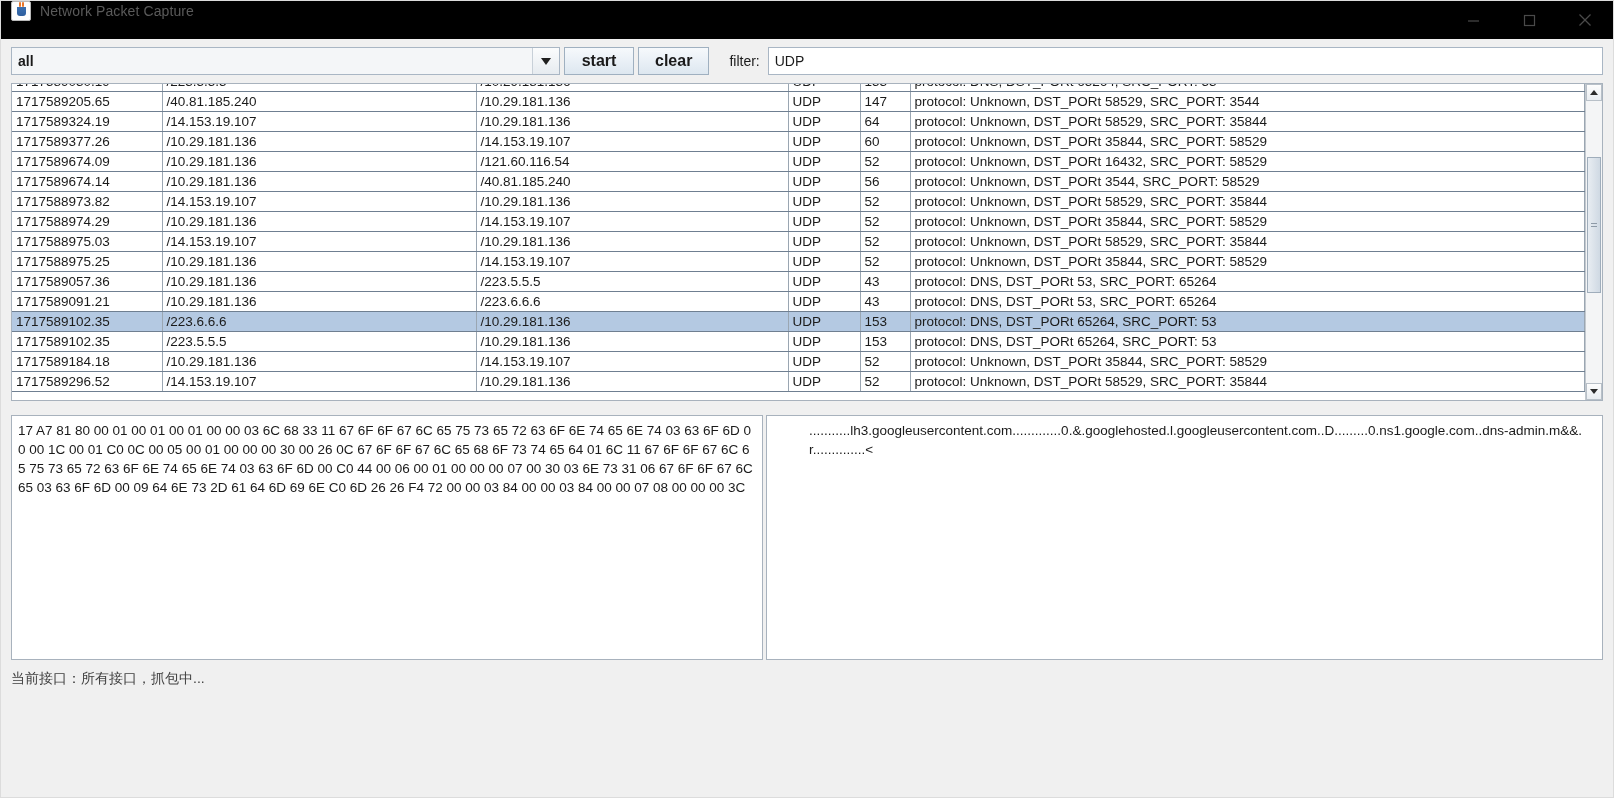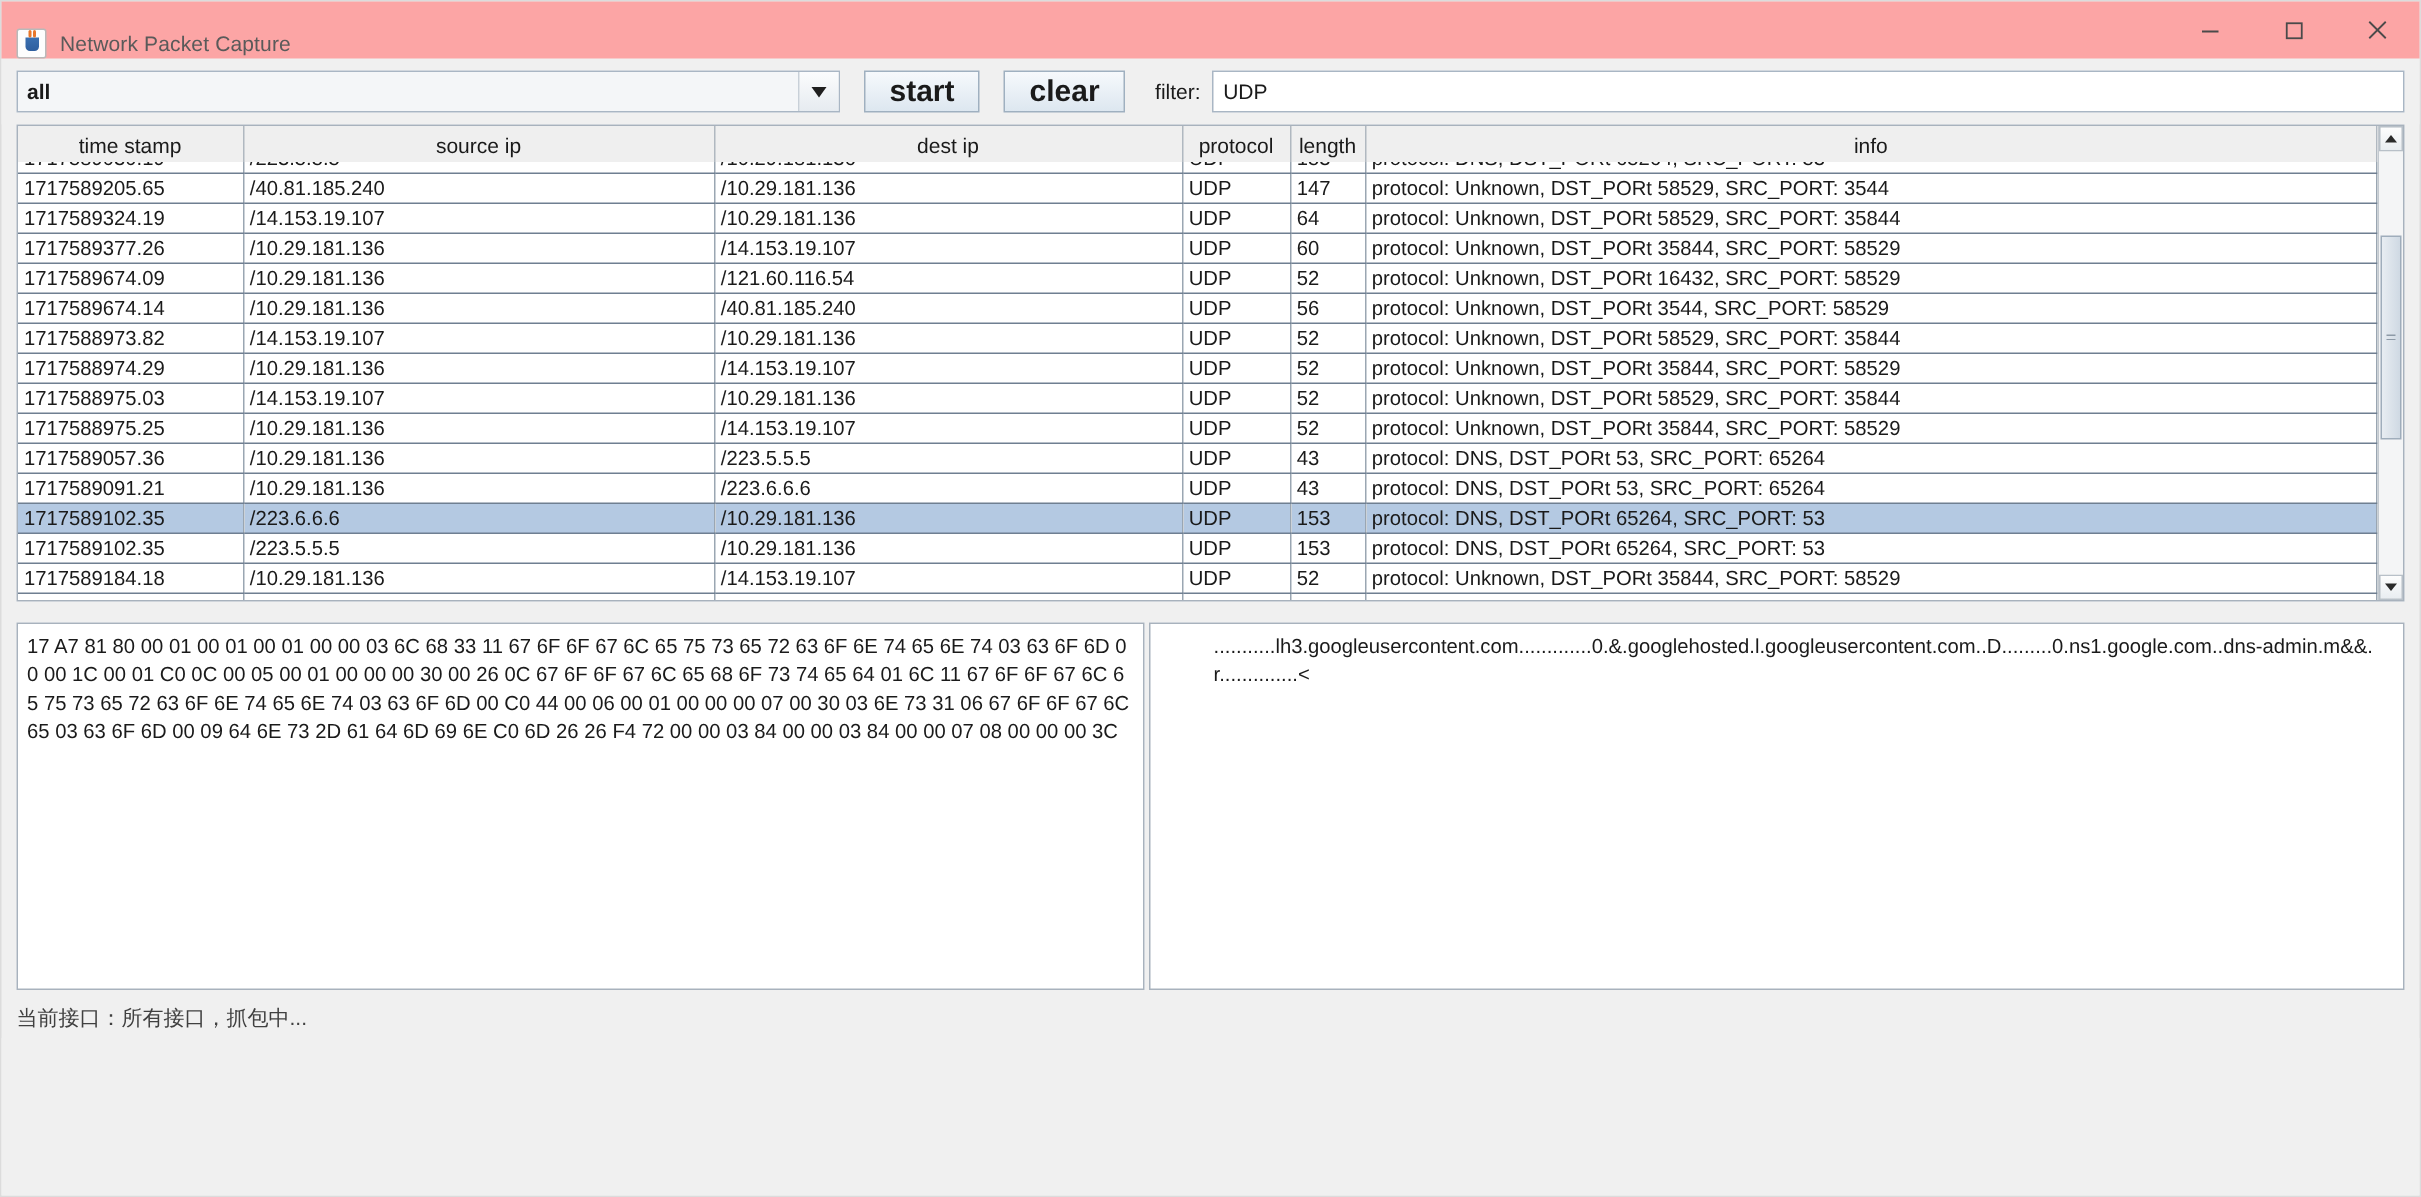--- a/index.html
+++ b/index.html
@@ -13,22 +13,22 @@
     width: 1614px; height: 798px;
     background: #f0f0f0;
     display: flex; flex-direction: column;
     box-sizing: border-box;
     border: 1px solid #dcdcdc;
   }
 
   
   .titlebar {
     height: 38px; min-height: 38px;
-    background: #fca5a5;
-    display: flex; align-items: flex-end;
+    background: #000000;
+    display: flex; align-items: flex-start;
     position: relative;
   }
   .title-left { display: flex; align-items: center; padding-left: 10px; gap: 9px; }
   .app-icon {
     width: 18px; height: 18px;
     border: 1px solid #b9b9b9;
     background: #fdfdfd;
     border-radius: 2px;
     position: relative;
     display: flex; align-items: center; justify-content: center;
@@ -87,24 +87,24 @@
     display: flex; align-items: center; justify-content: center;
   }
   .caret-down {
     width: 0; height: 0;
     border-left: 5px solid transparent;
     border-right: 5px solid transparent;
     border-top: 7px solid #1f1f1f;
   }
   .btn {
     height: 28px; min-width: 70px;
-    margin-left: 16px;
+    margin-left: 4px;
     border: 1px solid #9fb0c0;
     background: linear-gradient(180deg,#f6f9fc 0%, #dde7f0 100%);
-    font-size: 20px; font-weight: 700; color: #1a1a1a;
+    font-size: 16px; font-weight: 700; color: #1a1a1a;
     display: flex; align-items: center; justify-content: center;
     padding: 0 16px;
     box-sizing: border-box;
   }
   .filter-label {
     margin-left: 20px; margin-right: 8px;
     font-size: 14px; font-weight: 400; color: #1a1a1a;
   }
   .filter-input {
     flex: 1; height: 28px;
@@ -267,42 +267,20 @@
         </div>
     </div>
     <div class="btn">start</div>
     <div class="btn">clear</div>
     <div class="filter-label">filter:</div>
     <input class="filter-input" type="text" value="UDP" style="">
   </div>
 
   <div class="table-wrap">
     <div class="table-inner">
-      <div class="head-row-clip">
-        <table class="pkt">
-          <colgroup>
-            <col class="col-ts">
-              <col class="col-src">
-              <col class="col-dst">
-            <col class="col-proto">
-              <col class="col-len">
-              <col class="col-info">
-          </colgroup>
-          <thead>
-            <tr>
-              <th>time stamp</th>
-              <th>source ip</th>
-              <th>dest ip</th>
-              <th>protocol</th>
-              <th>length</th>
-              <th>info</th>
-            </tr>
-          </thead>
-        </table>
-      </div>
       <div class="body-clip">
         <div class="body-shift">
           <table class="pkt">
             <colgroup>
               <col class="col-ts">
                 <col class="col-src">
                 <col class="col-dst">
               <col class="col-proto">
                 <col class="col-len">
                 <col class="col-info">

